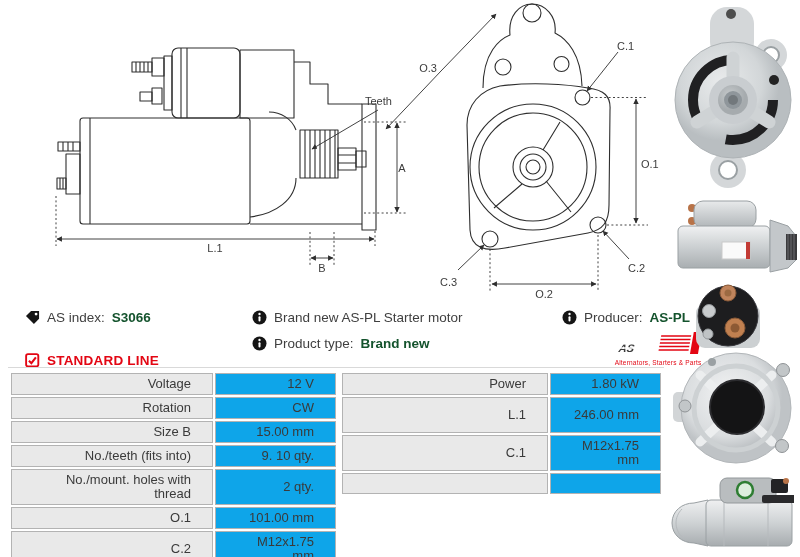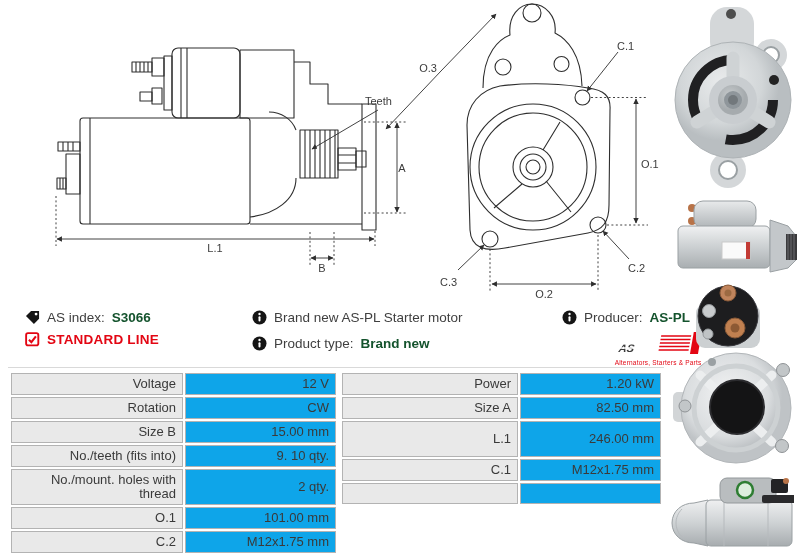--- a/index.html
+++ b/index.html
@@ -18,21 +18,21 @@
              font-size:13.5px; color:#3f3f3f; white-space:nowrap; }
   .inforow b { color:#14532d; }
   .redline { color:#e30613; font-weight:bold; letter-spacing:0.2px; }
   .icon { display:inline-flex; width:15px; height:15px; flex:0 0 auto; }
   .brandlogo { position:absolute; width:104px; text-align:center; }
   .logosub { font-size:6.5px; color:#e30613; margin-top:0px; letter-spacing:0.2px; }
   .divider { position:absolute; left:8px; top:367px; width:656px; border-top:1px solid #d9d9d9; }
   
   table.spec { position:absolute; top:371px; border-collapse:separate; border-spacing:2px; table-layout:fixed; }
   table.spec td { border:1px solid #b3b3b3; font-size:13px; line-height:14px; color:#3a3a3a;
-                  text-align:right; padding:3px 6px; height:13px; overflow:hidden; }
+                  text-align:right; padding:3px 21px; height:13px; overflow:hidden; }
   table.spec td.lbl { background:#e9e9e9; }
   table.spec td.val { background:#0ea5e9; }
   table.spec tr.tall td { height:28px; }
   #spec-left  { left:9px;   width:329px; }
   #spec-right { left:340px; width:323px; }
   #spec-left td.lbl  { width:158px; }
   #spec-right td.lbl { width:162px; }
   
   .photo { position:absolute; }
   .photo svg { width:100%; height:100%; display:block; }
@@ -170,21 +170,21 @@
     <span class="icon">
       <svg viewBox="0 0 16 16">
           <polygon points="15,1 6.5,1 1,6.5 9.5,15 15,9.4" fill="#151515"></polygon>
           <circle cx="11.8" cy="4.3" r="1.5" fill="#fff"></circle>
         </svg>
     </span>
     <span>AS index:</span>
     <b>S3066</b>
   </div>
 
-  <div class="inforow" style="left:25px;top:332px;">
+  <div class="inforow" style="left:25px;top:353px;">
     <span class="icon">
       <svg viewBox="0 0 16 16">
           <rect x="1.2" y="1.2" width="13" height="13" rx="2" fill="none" stroke="#e30613" stroke-width="2"></rect>
           <polyline points="4.2,8.2 6.8,10.8 11.6,4.6" fill="none" stroke="#e30613" stroke-width="2.2"></polyline>
         </svg>
     </span>
     <span class="redline">STANDARD LINE</span>
   </div>
 
   <div class="inforow" style="left:252px;top:310px;">
@@ -270,25 +270,21 @@
           <td class="lbl">C.2</td>
           <td class="val">M12x1.75 mm</td>
         </tr>
     </tbody>
   </table>
 
   <table class="spec" id="spec-right">
     <tbody>
       <tr>
           <td class="lbl">Power</td>
-          <td class="val">1.20 kW</td>
-        </tr>
-      <tr>
-          <td class="lbl">Size A</td>
-          <td class="val">82.50 mm</td>
+          <td class="val">1.80 kW</td>
         </tr>
       <tr class="tall">
           <td class="lbl">L.1</td>
           <td class="val">246.00 mm</td>
         </tr>
       <tr>
           <td class="lbl">C.1</td>
           <td class="val">M12x1.75 mm</td>
         </tr>
       <tr>

